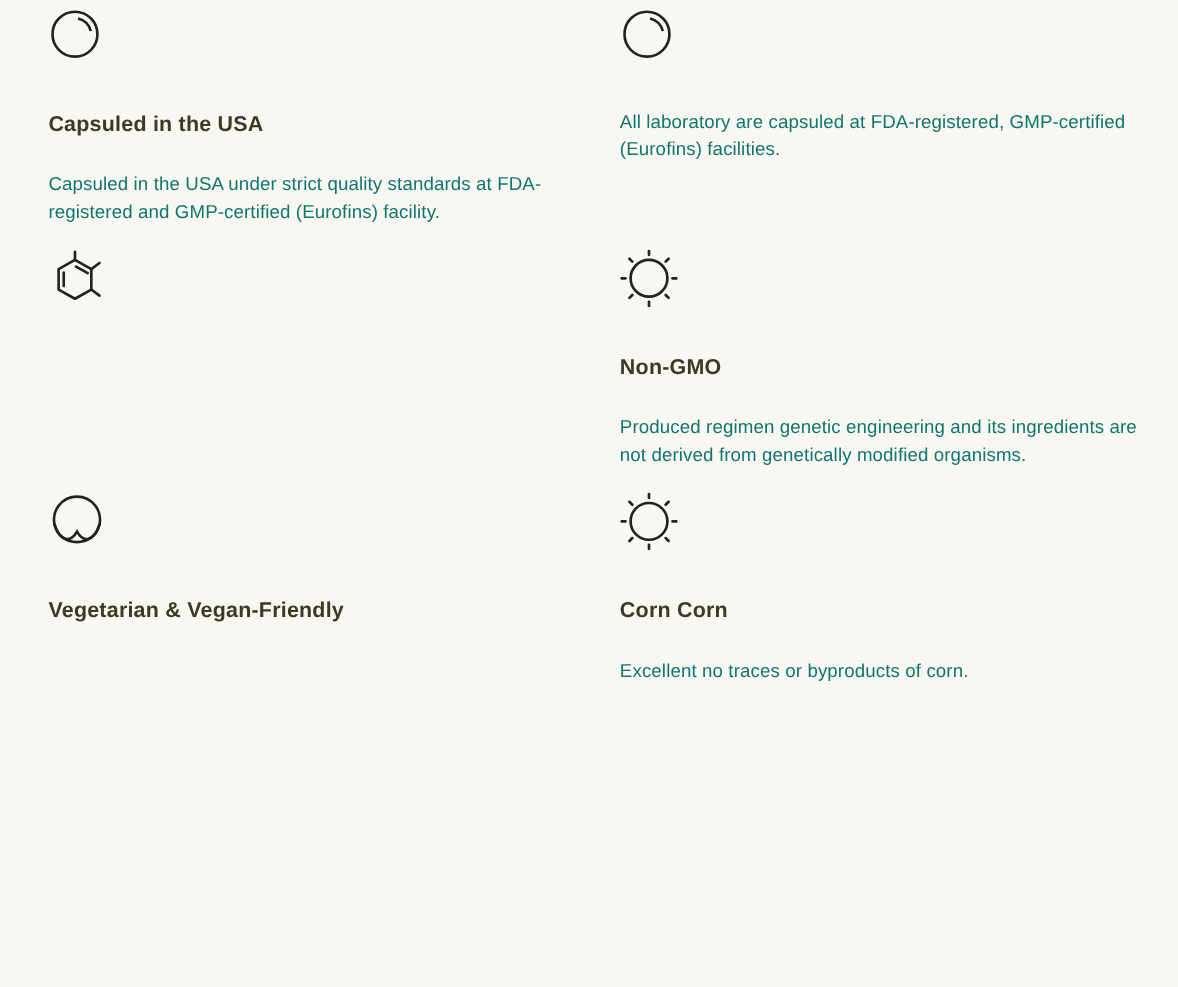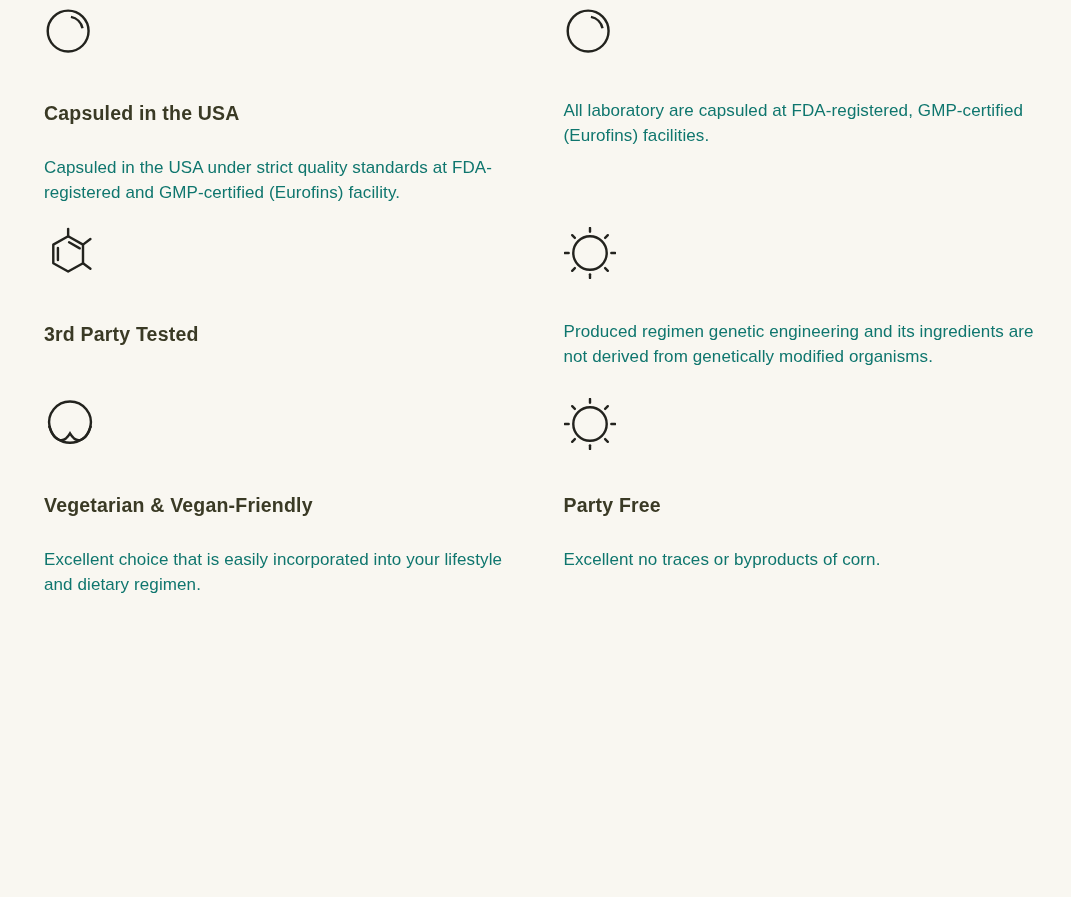--- a/index.html
+++ b/index.html
@@ -100,46 +100,45 @@
     </div>
     <p class="feature-desc">All laboratory are capsuled at FDA-registered, GMP-certified (Eurofins) facilities.</p>
   </section>
 
   <section class="feature">
     <div class="icon-wrap">
       <svg viewBox="0 0 56 56" width="52" height="52">
           <use href="#sym-molecule"></use>
         </svg>
     </div>
-    <h3 class="feature-title">3rd Party Tested</h3>
   </section>
 
   <section class="feature">
     <div class="icon-wrap">
       <svg viewBox="0 0 56 56" width="52" height="52">
           <use href="#sym-sun"></use>
         </svg>
     </div>
+    <h3 class="feature-title">Non-GMO</h3>
     <p class="feature-desc">Produced regimen genetic engineering and its ingredients are not derived from genetically modified organisms.</p>
   </section>
 
   <section class="feature">
     <div class="icon-wrap">
       <svg viewBox="0 0 56 56" width="52" height="52">
           <use href="#sym-leaf"></use>
         </svg>
     </div>
     <h3 class="feature-title">Vegetarian &amp; Vegan-Friendly</h3>
-    <p class="feature-desc">Excellent choice that is easily incorporated into your lifestyle and dietary regimen.</p>
   </section>
 
   <section class="feature">
     <div class="icon-wrap">
       <svg viewBox="0 0 56 56" width="52" height="52">
           <use href="#sym-sun"></use>
         </svg>
     </div>
-    <h3 class="feature-title">Party Free</h3>
+    <h3 class="feature-title">Corn Corn</h3>
     <p class="feature-desc">Excellent no traces or byproducts of corn.</p>
   </section>
 
 
 </main>
 
 </body></html>

